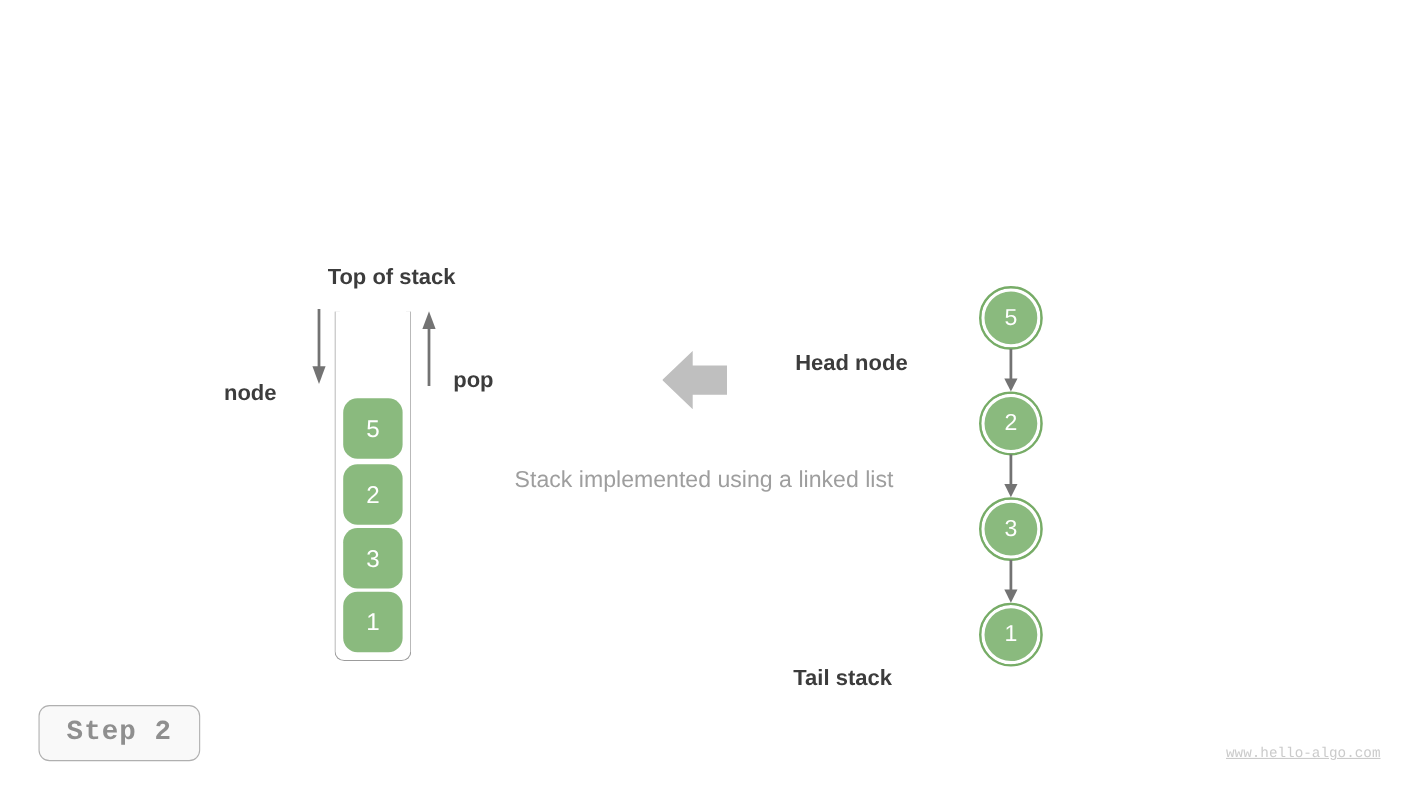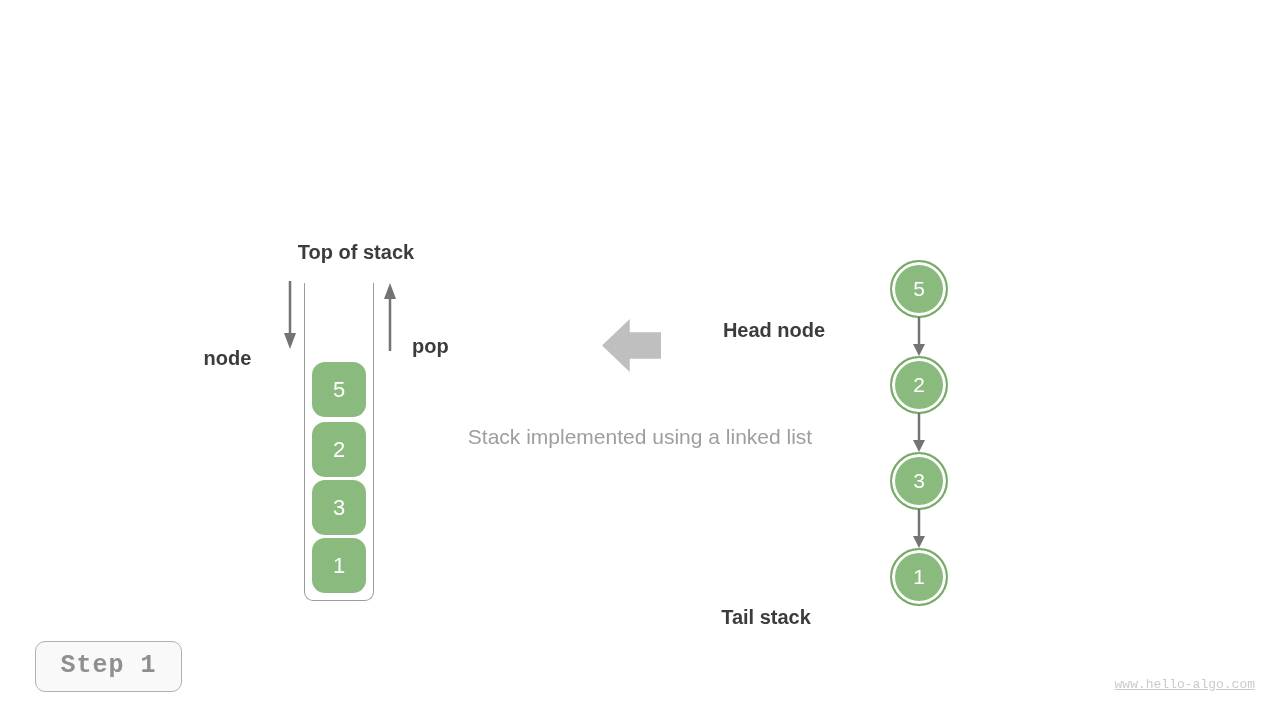--- a/index.html
+++ b/index.html
@@ -135,17 +135,17 @@
   <svg class="arrow-svg connector" style="top:413px;" width="14" height="40" viewBox="0 0 14 40">
     <line x1="7" y1="0" x2="7" y2="29"></line>
     <polygon points="1,27 13,27 7,39"></polygon>
   </svg>
   <svg class="arrow-svg connector" style="top:509px;" width="14" height="40" viewBox="0 0 14 40">
     <line x1="7" y1="0" x2="7" y2="29"></line>
     <polygon points="1,27 13,27 7,39"></polygon>
   </svg>
 
   <div class="step-badge">
-    <span>Step 1</span>
+    <span>Step 2</span>
   </div>
   <div class="watermark">www.hello-algo.com</div>
 
 </div>
 
 </body></html>

